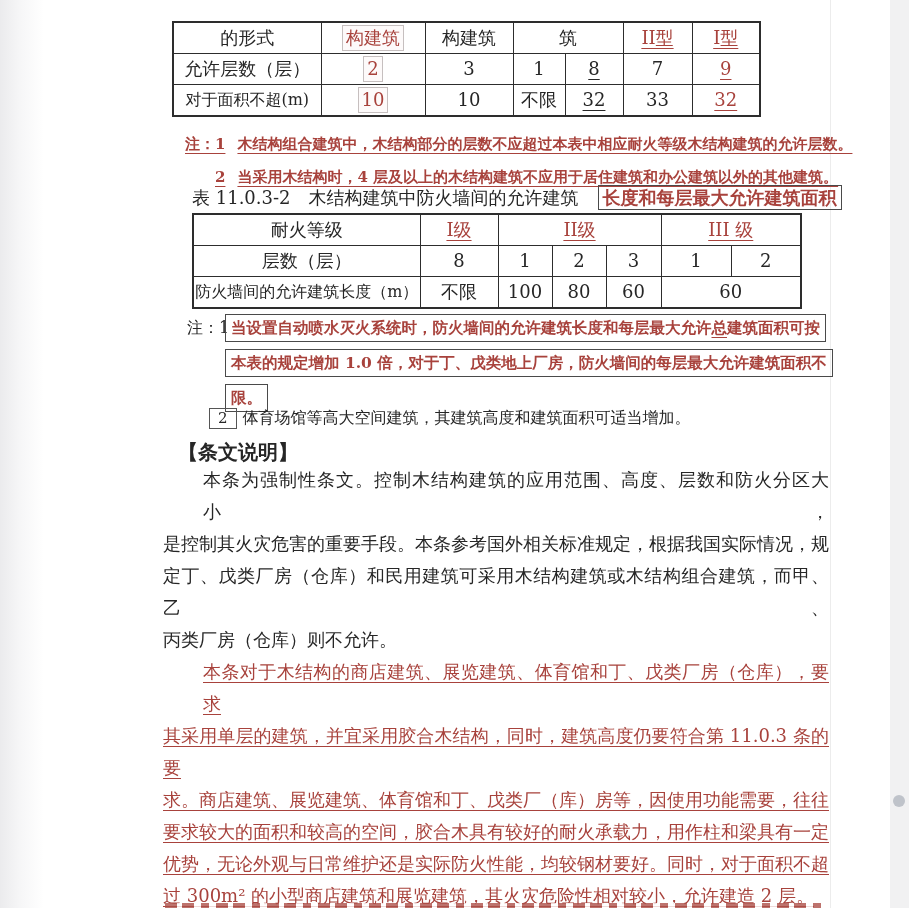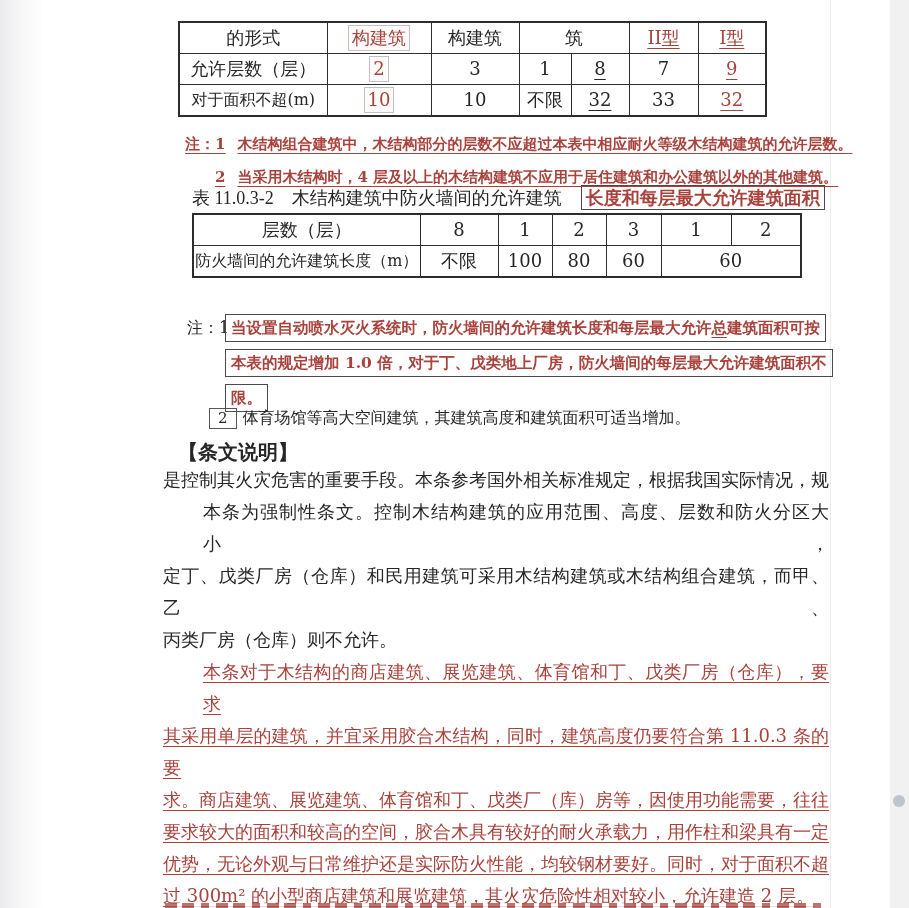--- a/index.html
+++ b/index.html
@@ -12,37 +12,37 @@
   #left-shadow { left:0; top:0; width:44px; height:908px;
     background:linear-gradient(90deg,#ebebed 0%,#f6f6f7 45%,#ffffff 100%); }
   #page-right-edge { left:830px; top:0; width:1px; height:908px; background:#ececec; }
   #scroll-track { left:890px; top:0; width:19px; height:908px; background:#f1f1f2; }
   #scroll-thumb { left:893px; top:795px; width:12px; height:12px; border-radius:50%; background:#bfc3ca; }
 
   
   table { border-collapse:collapse; table-layout:fixed; }
   td { border:1.5px solid #2d2d2d; text-align:center; vertical-align:middle;
        height:30px; font-size:18px; line-height:30px; overflow:hidden; white-space:nowrap; }
-  #table1 { left:178px; top:21px; } #table1 table { width:587px; border:2px solid #2d2d2d; }
+  #table1 { left:172px; top:21px; } #table1 table { width:587px; border:2px solid #2d2d2d; }
   #table2 { left:192px; top:213px; } #table2 table { width:608px; border:2px solid #2d2d2d; }
   .small-label { font-size:16px; }
   .red { color:#a8423c; }
   .u { text-decoration:underline; text-underline-offset:4px; text-decoration-thickness:1px; }
   .ins-box { display:inline-block; border:1px solid #c6bfbf; background:#fdfafa;
              padding:0 3px; line-height:24px; height:26px; }
 
   
   #notes1 { left:185px; top:128px; width:672px; font-size:15px; font-weight:600; }
   #notes1 .nline { line-height:33px; white-space:nowrap; }
   #notes1 .lbl { margin-right:12px; }
   #notes1 .indent2 { padding-left:30px; }
 
   
   #caption { left:192px; top:186px; font-size:18px; white-space:nowrap; }
-  #caption .cap-black { color:#262626; font-weight:500;font-family:Liberation Serif, serif; }
+  #caption .cap-black { color:#262626; font-weight:500; }
   #caption .cap-redbox { color:#a8423c; font-weight:700; border:1px solid #4a4a4a; padding:1px 4px; margin-left:19px; }
 
   
   #notes2 { left:187px; top:314px; width:660px; }
   #notes2 .n2-label { position:absolute; left:0; top:4px; font-size:16px; color:#262626; }
   .rbox { position:relative; margin-left:38px; width:fit-content; border:1px solid #4a4a4a;
           color:#a8423c; font-size:15.5px; font-weight:600; line-height:22px; padding:2px 5px;
           margin-bottom:7px; white-space:nowrap; }
   #note2-item { left:187px; top:408px; font-size:16px; white-space:nowrap; }
   #note2-item .digit-box { display:inline-block; border:1px solid #555; padding:0 8px; margin-left:22px;
@@ -128,20 +128,26 @@
       <colgroup>
           <col style="width:227px">
           <col style="width:78px">
           <col style="width:54px">
           <col style="width:54px">
           <col style="width:55px">
           <col style="width:70px">
           <col style="width:70px">
         </colgroup>
       <tbody>
+          <tr>
+        <td><span>耐火等级</span></td>
+        <td><span class="red u">I级</span></td>
+        <td colspan="3"><span class="red u">II级</span></td>
+        <td colspan="2"><span class="red u">III 级</span></td>
+      </tr>
       <tr>
         <td><span>层数（层）</span></td>
         <td><span>8</span></td>
         <td><span>1</span></td>
         <td><span>2</span></td>
         <td><span>3</span></td>
         <td><span>1</span></td>
         <td><span>2</span></td>
       </tr>
       <tr>
@@ -163,22 +169,22 @@
     <div class="rbox"><span>限。</span></div>
   </div>
   <div id="note2-item" class="abs">
     <span class="digit-box">2</span><span>体育场馆等高大空间建筑，其建筑高度和建筑面积可适当增加。</span>
   </div>
 
   <div id="section-title" class="abs">【条文说明】</div>
 
   <div id="paragraphs" class="abs">
     <div>
+      <div class="pline fill ind">本条为强制性条文。控制木结构建筑的应用范围、高度、层数和防火分区大小，</div>
       <div class="pline fill">是控制其火灾危害的重要手段。本条参考国外相关标准规定，根据我国实际情况，规</div>
-      <div class="pline fill ind">本条为强制性条文。控制木结构建筑的应用范围、高度、层数和防火分区大小，</div>
       <div class="pline fill">定丁、戊类厂房（仓库）和民用建筑可采用木结构建筑或木结构组合建筑，而甲、乙、</div>
       <div class="pline">丙类厂房（仓库）则不允许。</div>
     </div>
     <div>
       <div class="pline rl fill ind">本条对于木结构的商店建筑、展览建筑、体育馆和丁、戊类厂房（仓库），要求</div>
       <div class="pline rl fill">其采用单层的建筑，并宜采用胶合木结构，同时，建筑高度仍要符合第 11.0.3 条的要</div>
       <div class="pline rl fill">求。商店建筑、展览建筑、体育馆和丁、戊类厂（库）房等，因使用功能需要，往往</div>
       <div class="pline rl fill">要求较大的面积和较高的空间，胶合木具有较好的耐火承载力，用作柱和梁具有一定</div>
       <div class="pline rl fill">优势，无论外观与日常维护还是实际防火性能，均较钢材要好。同时，对于面积不超</div>
       <div class="pline rl">过 300m² 的小型商店建筑和展览建筑，其火灾危险性相对较小，允许建造 2 层。</div>

